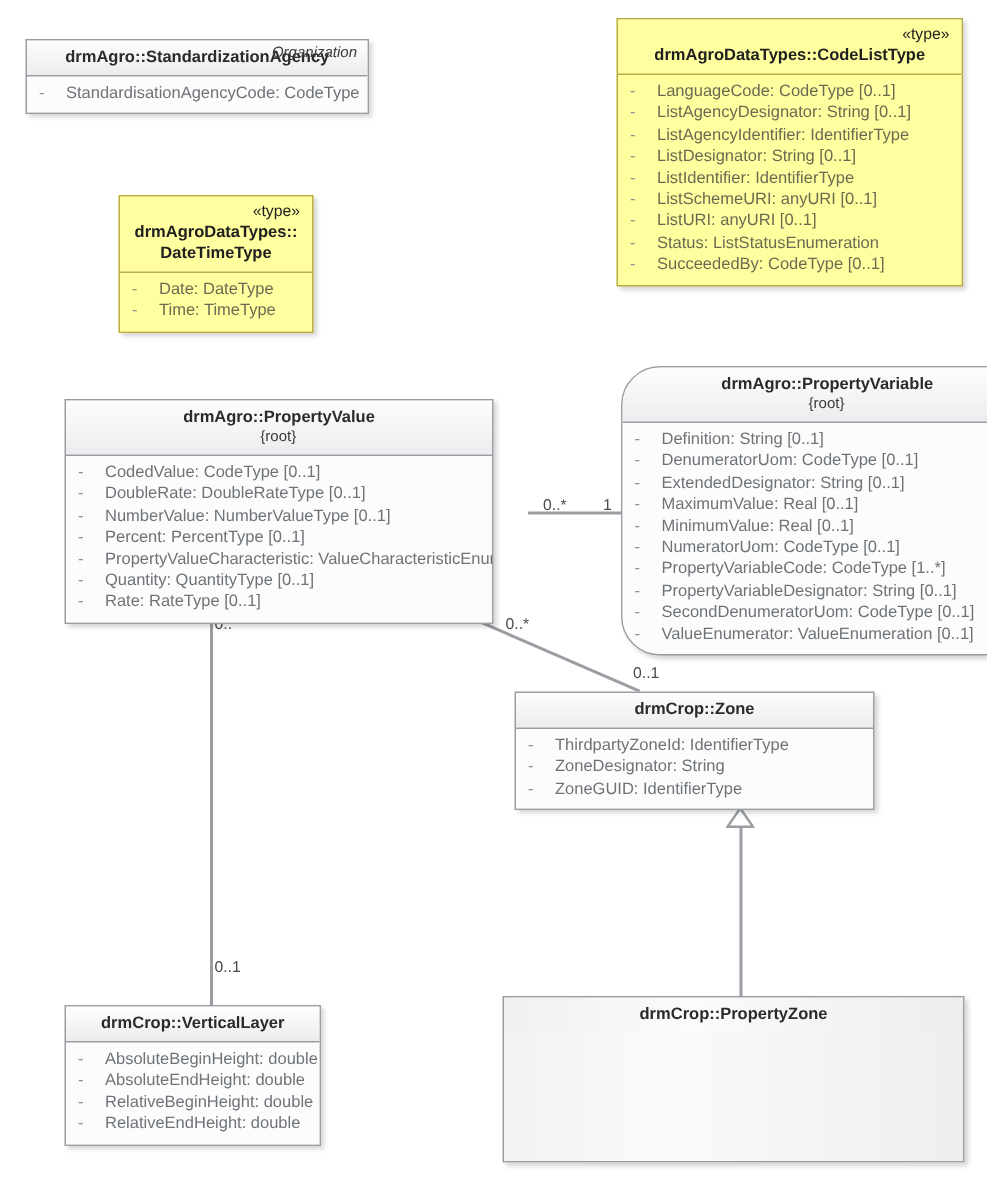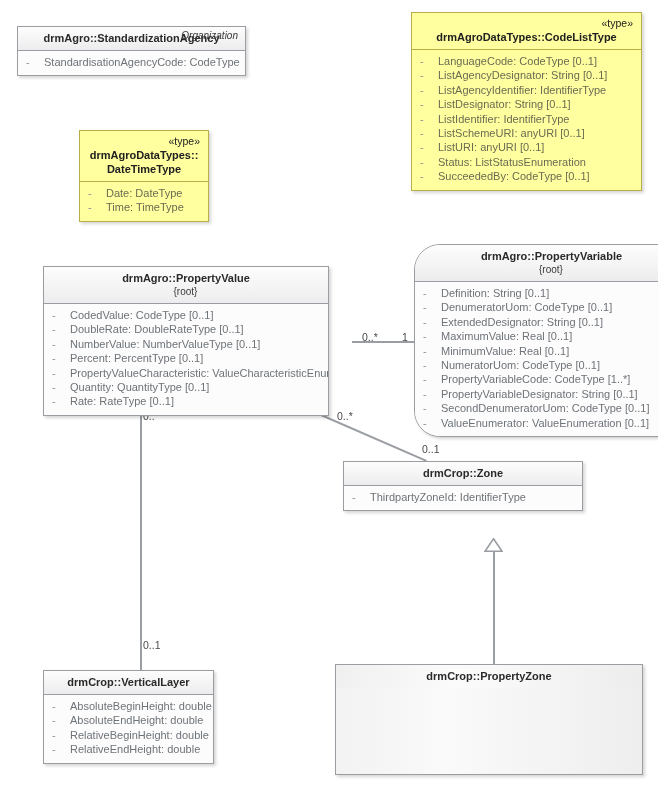--- a/index.html
+++ b/index.html
@@ -213,20 +213,22 @@
       <div class="attr"><span class="dash">-</span><span>ValueEnumerator: ValueEnumeration [0..1]</span></div>
     </div>
   </div>
 
   <div class="uml" style="left:343px; top:461px; width:240px;">
     <div class="hdr">
       <div class="cname">drmCrop::Zone</div>
     </div>
     <div class="attrs" style="">
       <div class="attr"><span class="dash">-</span><span>ThirdpartyZoneId: IdentifierType</span></div>
+      <div class="attr"><span class="dash">-</span><span>ZoneDesignator: String</span></div>
+      <div class="attr"><span class="dash">-</span><span>ZoneGUID: IdentifierType</span></div>
     </div>
   </div>
 
   <div class="uml flatgrad" style="left:335px; top:664px; width:308px;">
     <div class="hdr" style="background:linear-gradient(to right,#f0f0f1 0%,#fbfbfb 40%,#ededee 100%); border-bottom:none;">
       <div class="cname">drmCrop::PropertyZone</div>
     </div>
     <div class="body-empty"></div>
   </div>
 

